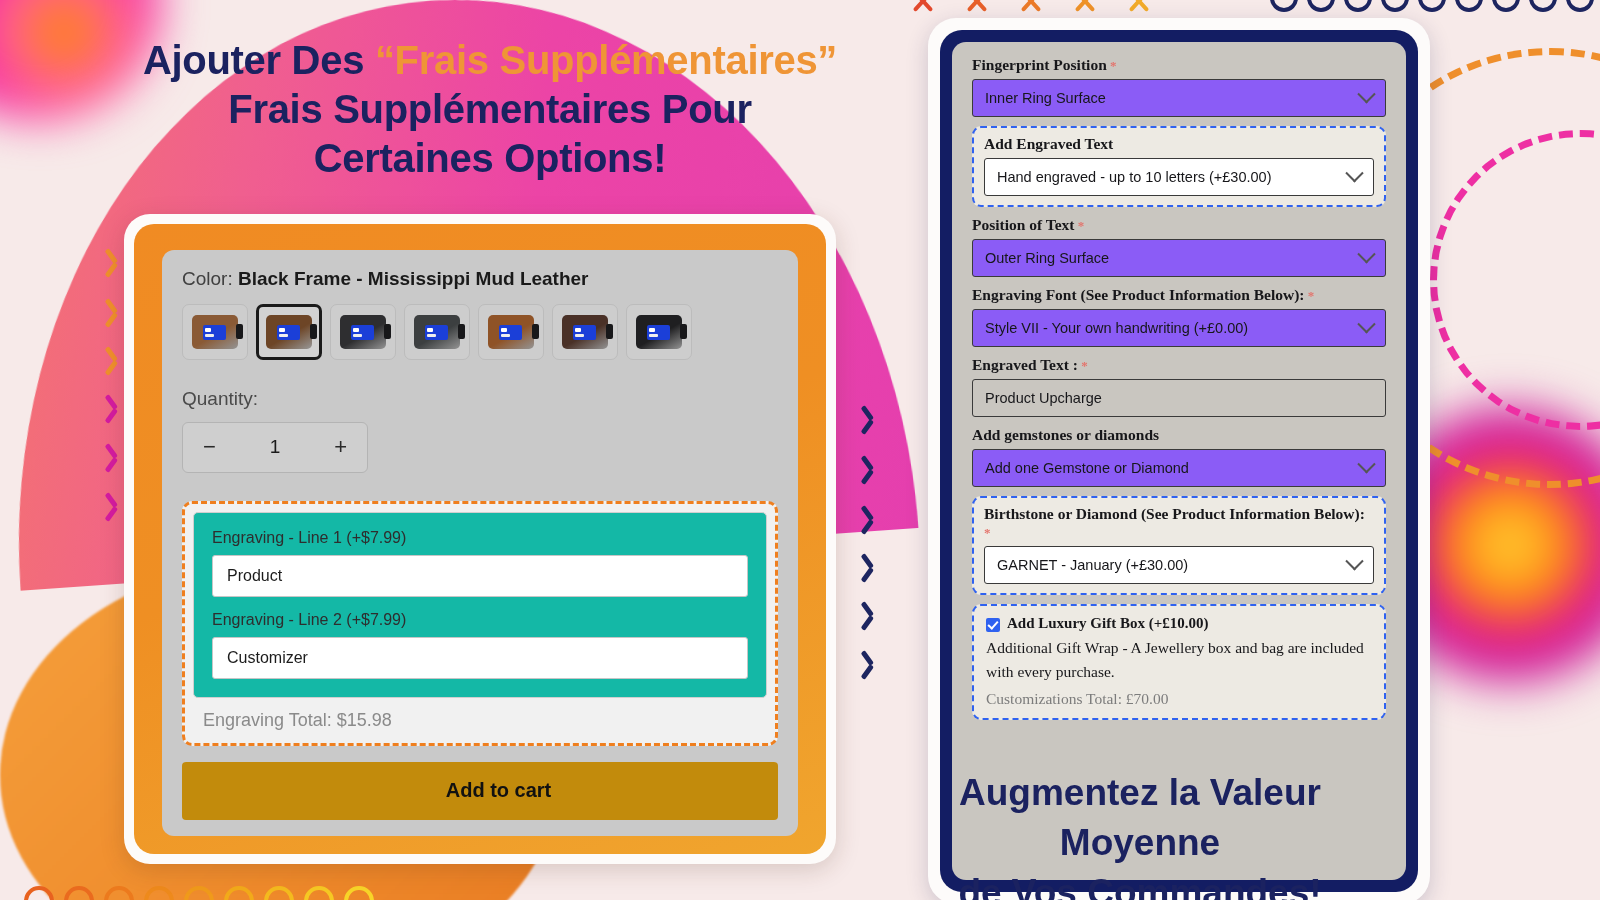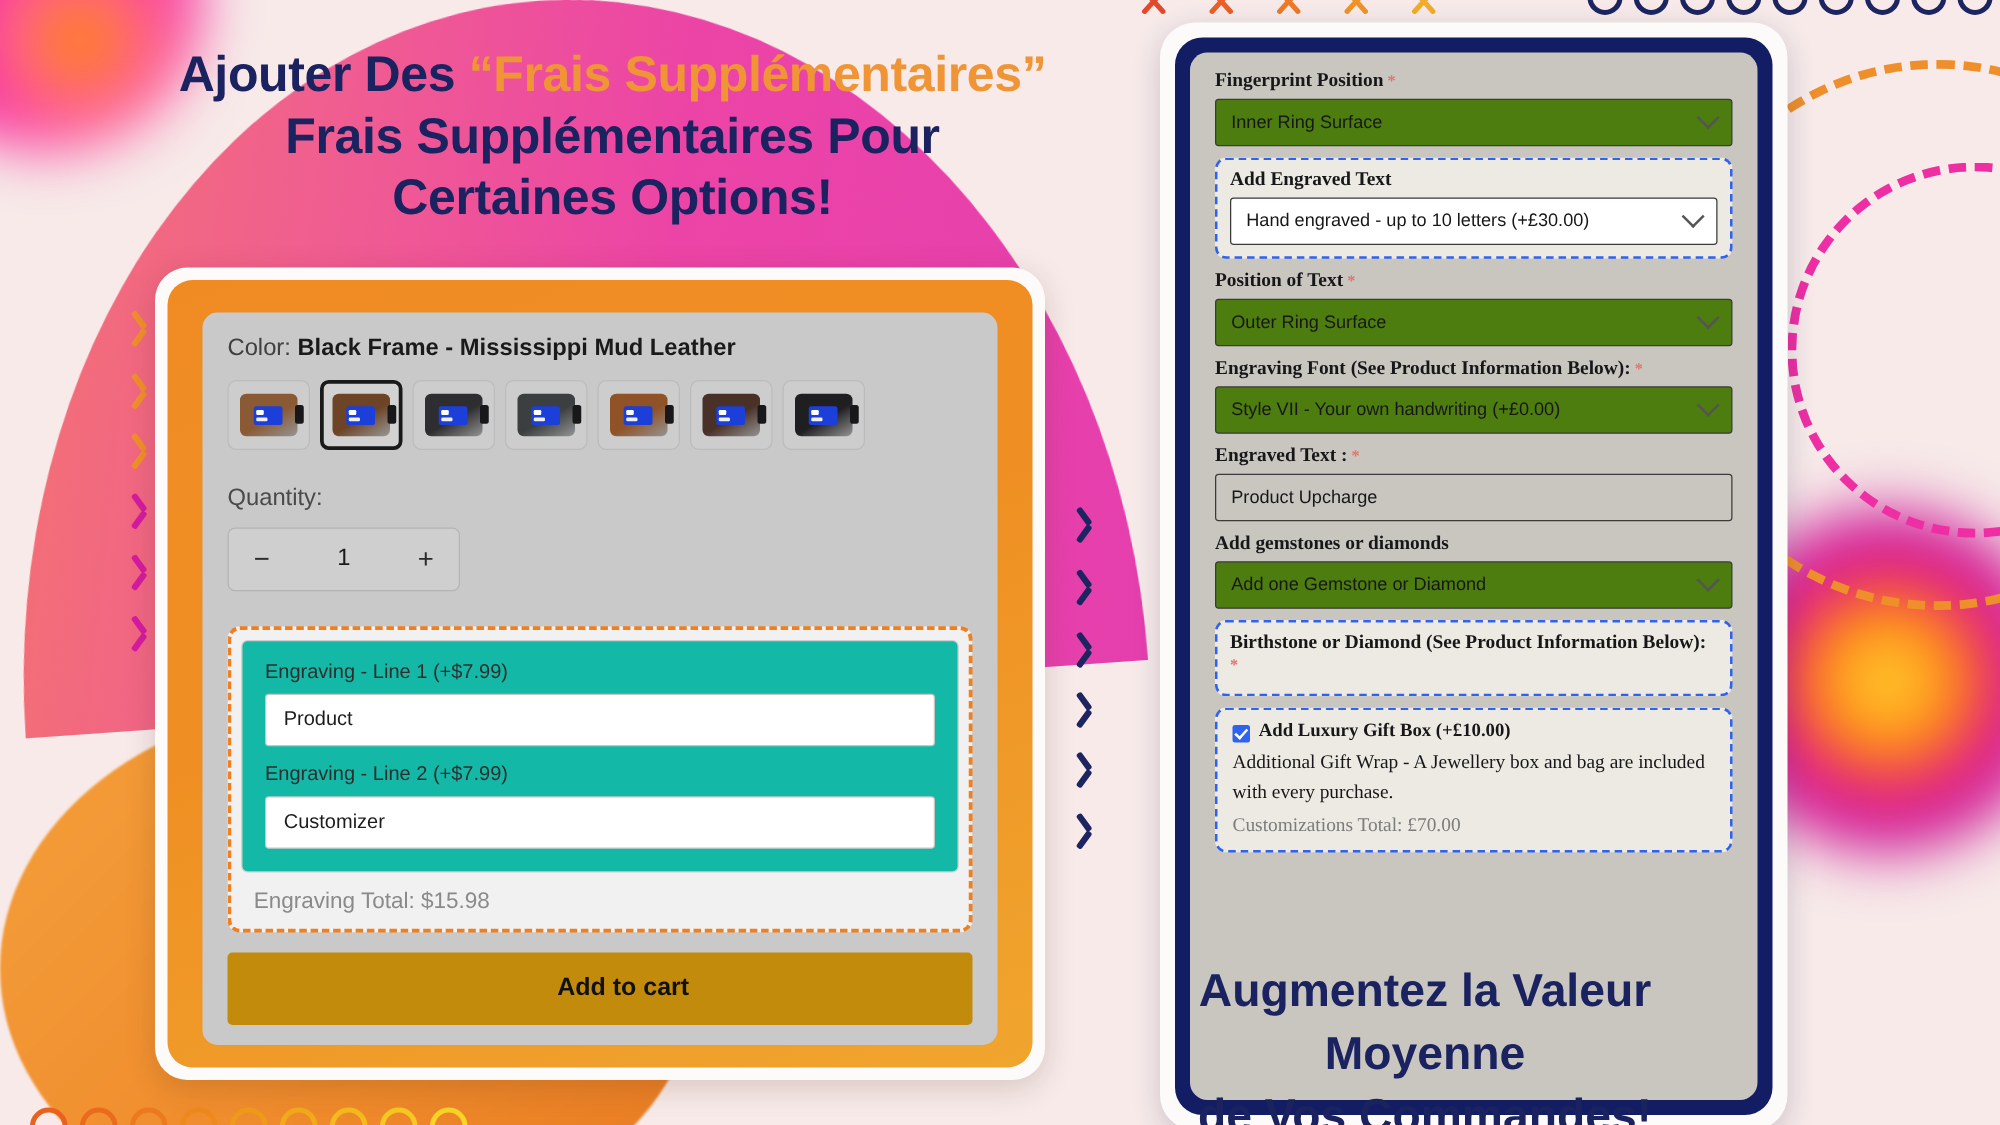--- a/index.html
+++ b/index.html
@@ -230,21 +230,21 @@
   }
 
   .f-label {
     font-family: "Liberation Serif", serif;
     font-size: 15.5px; font-weight: 700; color: #17171a;
     margin-bottom: 5px;
   }
   .f-label .req { color: #e4746c; font-size: 13px; }
   .f-select {
     width: 100%; height: 38px;
-    background: #4d7c0f; border: 1.5px solid #3a3a3a; border-radius: 3px;
+    background: #8b5cf6; border: 1.5px solid #3a3a3a; border-radius: 3px;
     font-size: 14.5px; color: #17171a;
     display: flex; align-items: center; justify-content: space-between;
     padding: 0 12px; margin-bottom: 9px;
   }
   .f-select.white-bg { background: #fff; }
   .chev-down {
     width: 13px; height: 13px; border-right: 2px solid #555;
     border-bottom: 2px solid #555; transform: rotate(45deg) translate(-3px,-3px);
     flex: 0 0 auto;
   }
@@ -488,20 +488,24 @@
           <div class="f-text-input">
             <span>Product Upcharge</span>
           </div>
           <div class="f-label">Add gemstones or diamonds</div>
           <div class="f-select">
             <span>Add one Gemstone or Diamond</span>
             <span class="chev-down"></span>
           </div>
           <div class="hl-dashed">
             <div class="f-label">Birthstone or Diamond (See Product Information Below):<span class="req"> *</span></div>
+            <div class="f-select white-bg">
+              <span>GARNET - January (+£30.00)</span>
+              <span class="chev-down"></span>
+            </div>
           </div>
         </div>
 
       <div class="giftbox">
         <div class="gb-row">
           <span class="gb-check"></span>
           <span class="gb-title">Add Luxury Gift Box (+£10.00)</span>
         </div>
         <div class="gb-desc">Additional Gift Wrap - A Jewellery box and bag are included with every purchase.</div>
         <div class="gb-total">Customizations Total: £70.00</div>

